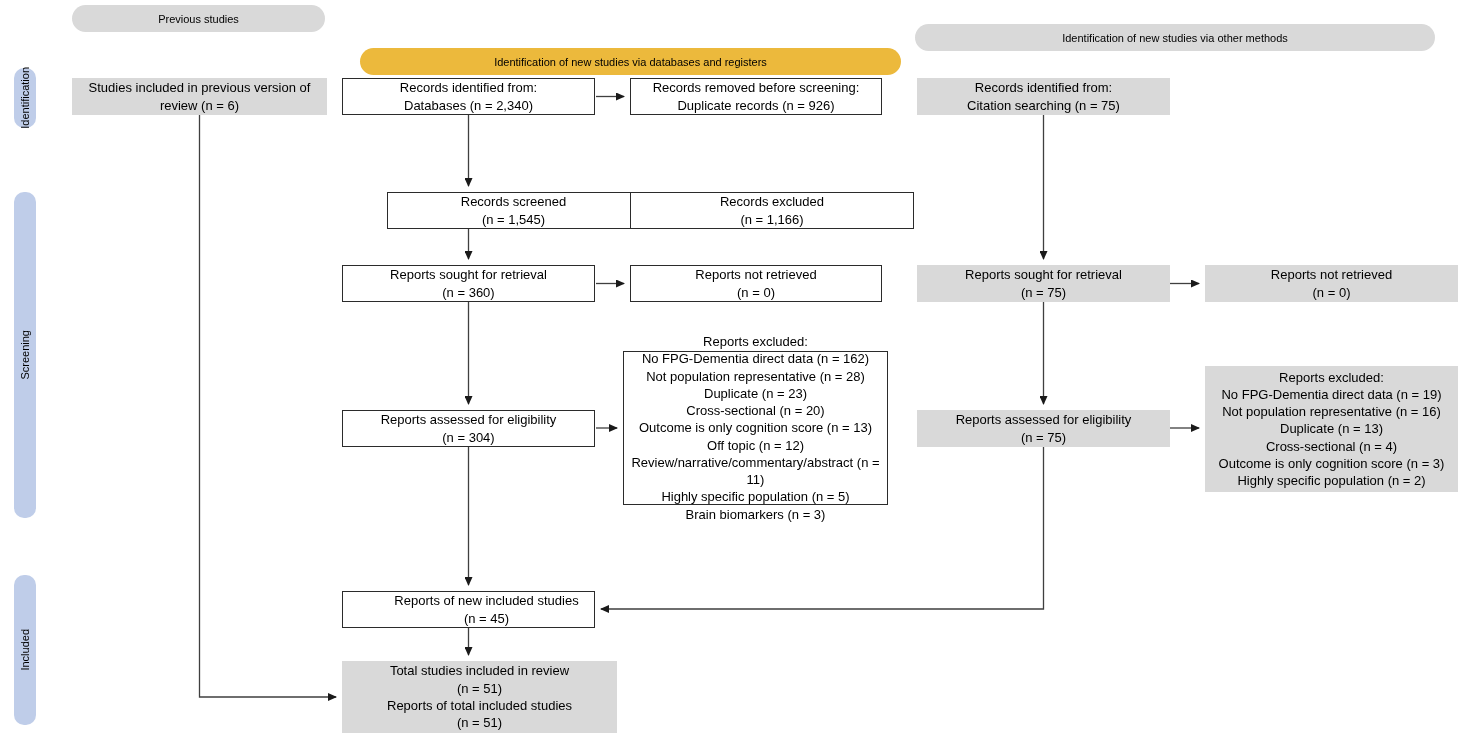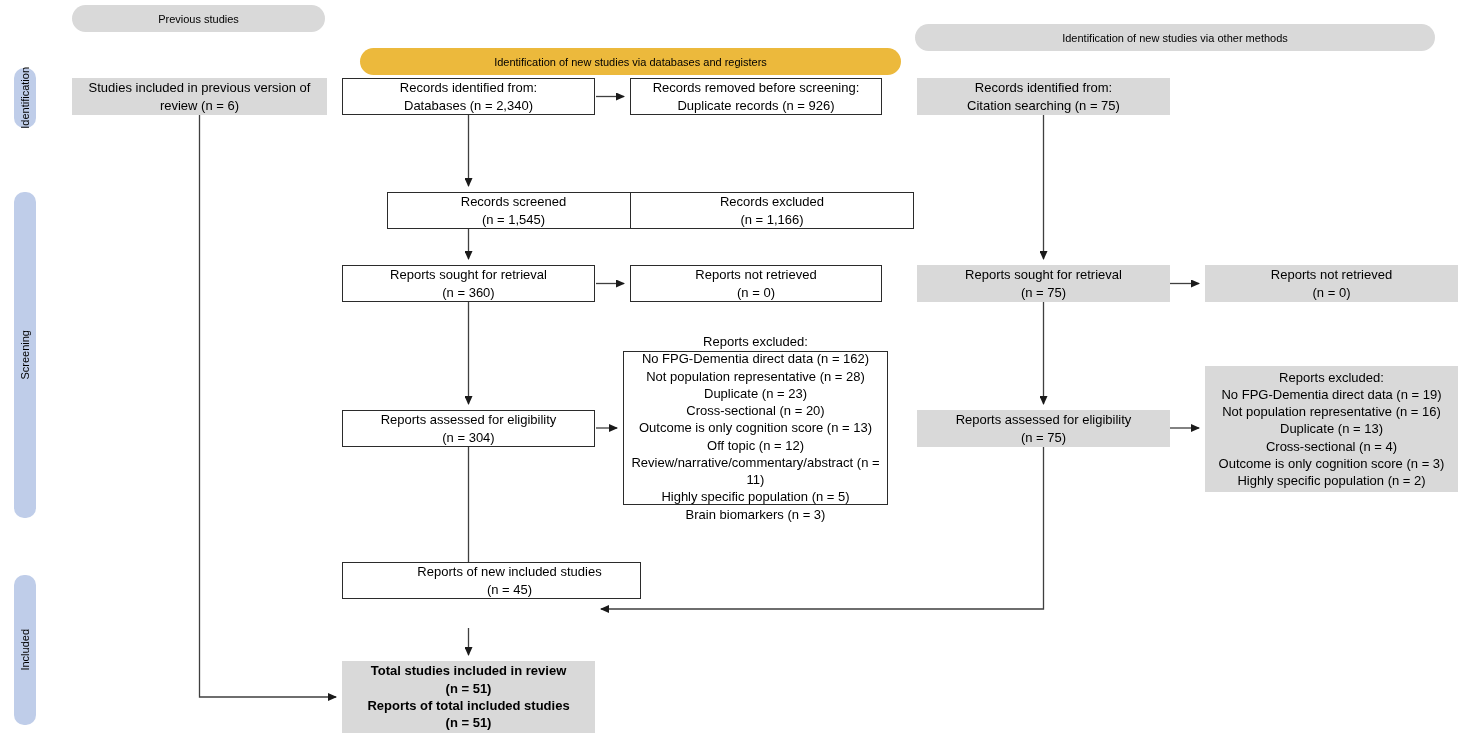--- a/index.html
+++ b/index.html
@@ -59,22 +59,22 @@
   #box-b3{left:342px;top:265px;width:253px;height:37px;}
   #box-c3{left:630px;top:265px;width:252px;height:37px;}
   #box-d3{left:917px;top:265px;width:253px;height:37px;}
   #box-e3{left:1205px;top:265px;width:253px;height:37px;}
 
   #box-b4{left:342px;top:410px;width:253px;height:37px;}
   #box-c4{left:623px;top:351px;width:265px;height:154px;}
   #box-d4{left:917px;top:410px;width:253px;height:37px;}
   #box-e4{left:1205px;top:366px;width:253px;height:126px;}
 
-  #box-b5{left:342px;top:562px;width:299px;height:37px;padding-left:40px;}
-  #box-b6{left:342px;top:661px;width:253px;height:72px;font-weight:bold;}
+  #box-b5{left:342px;top:591px;width:253px;height:37px;padding-left:40px;}
+  #box-b6{left:342px;top:661px;width:275px;height:72px;}
 </style>
 </head>
 <body>
 
 <div class="canvas">
 
   <svg class="arrows" width="1462" height="738" viewBox="0 0 1462 738" xmlns="http://www.w3.org/2000/svg">
     <defs>
       <marker id="ah" markerWidth="9" markerHeight="8" refX="8" refY="4" orient="auto" markerUnits="userSpaceOnUse">
         <path d="M0,0 L9,4 L0,8 Z" fill="#1a1a1a"></path>

